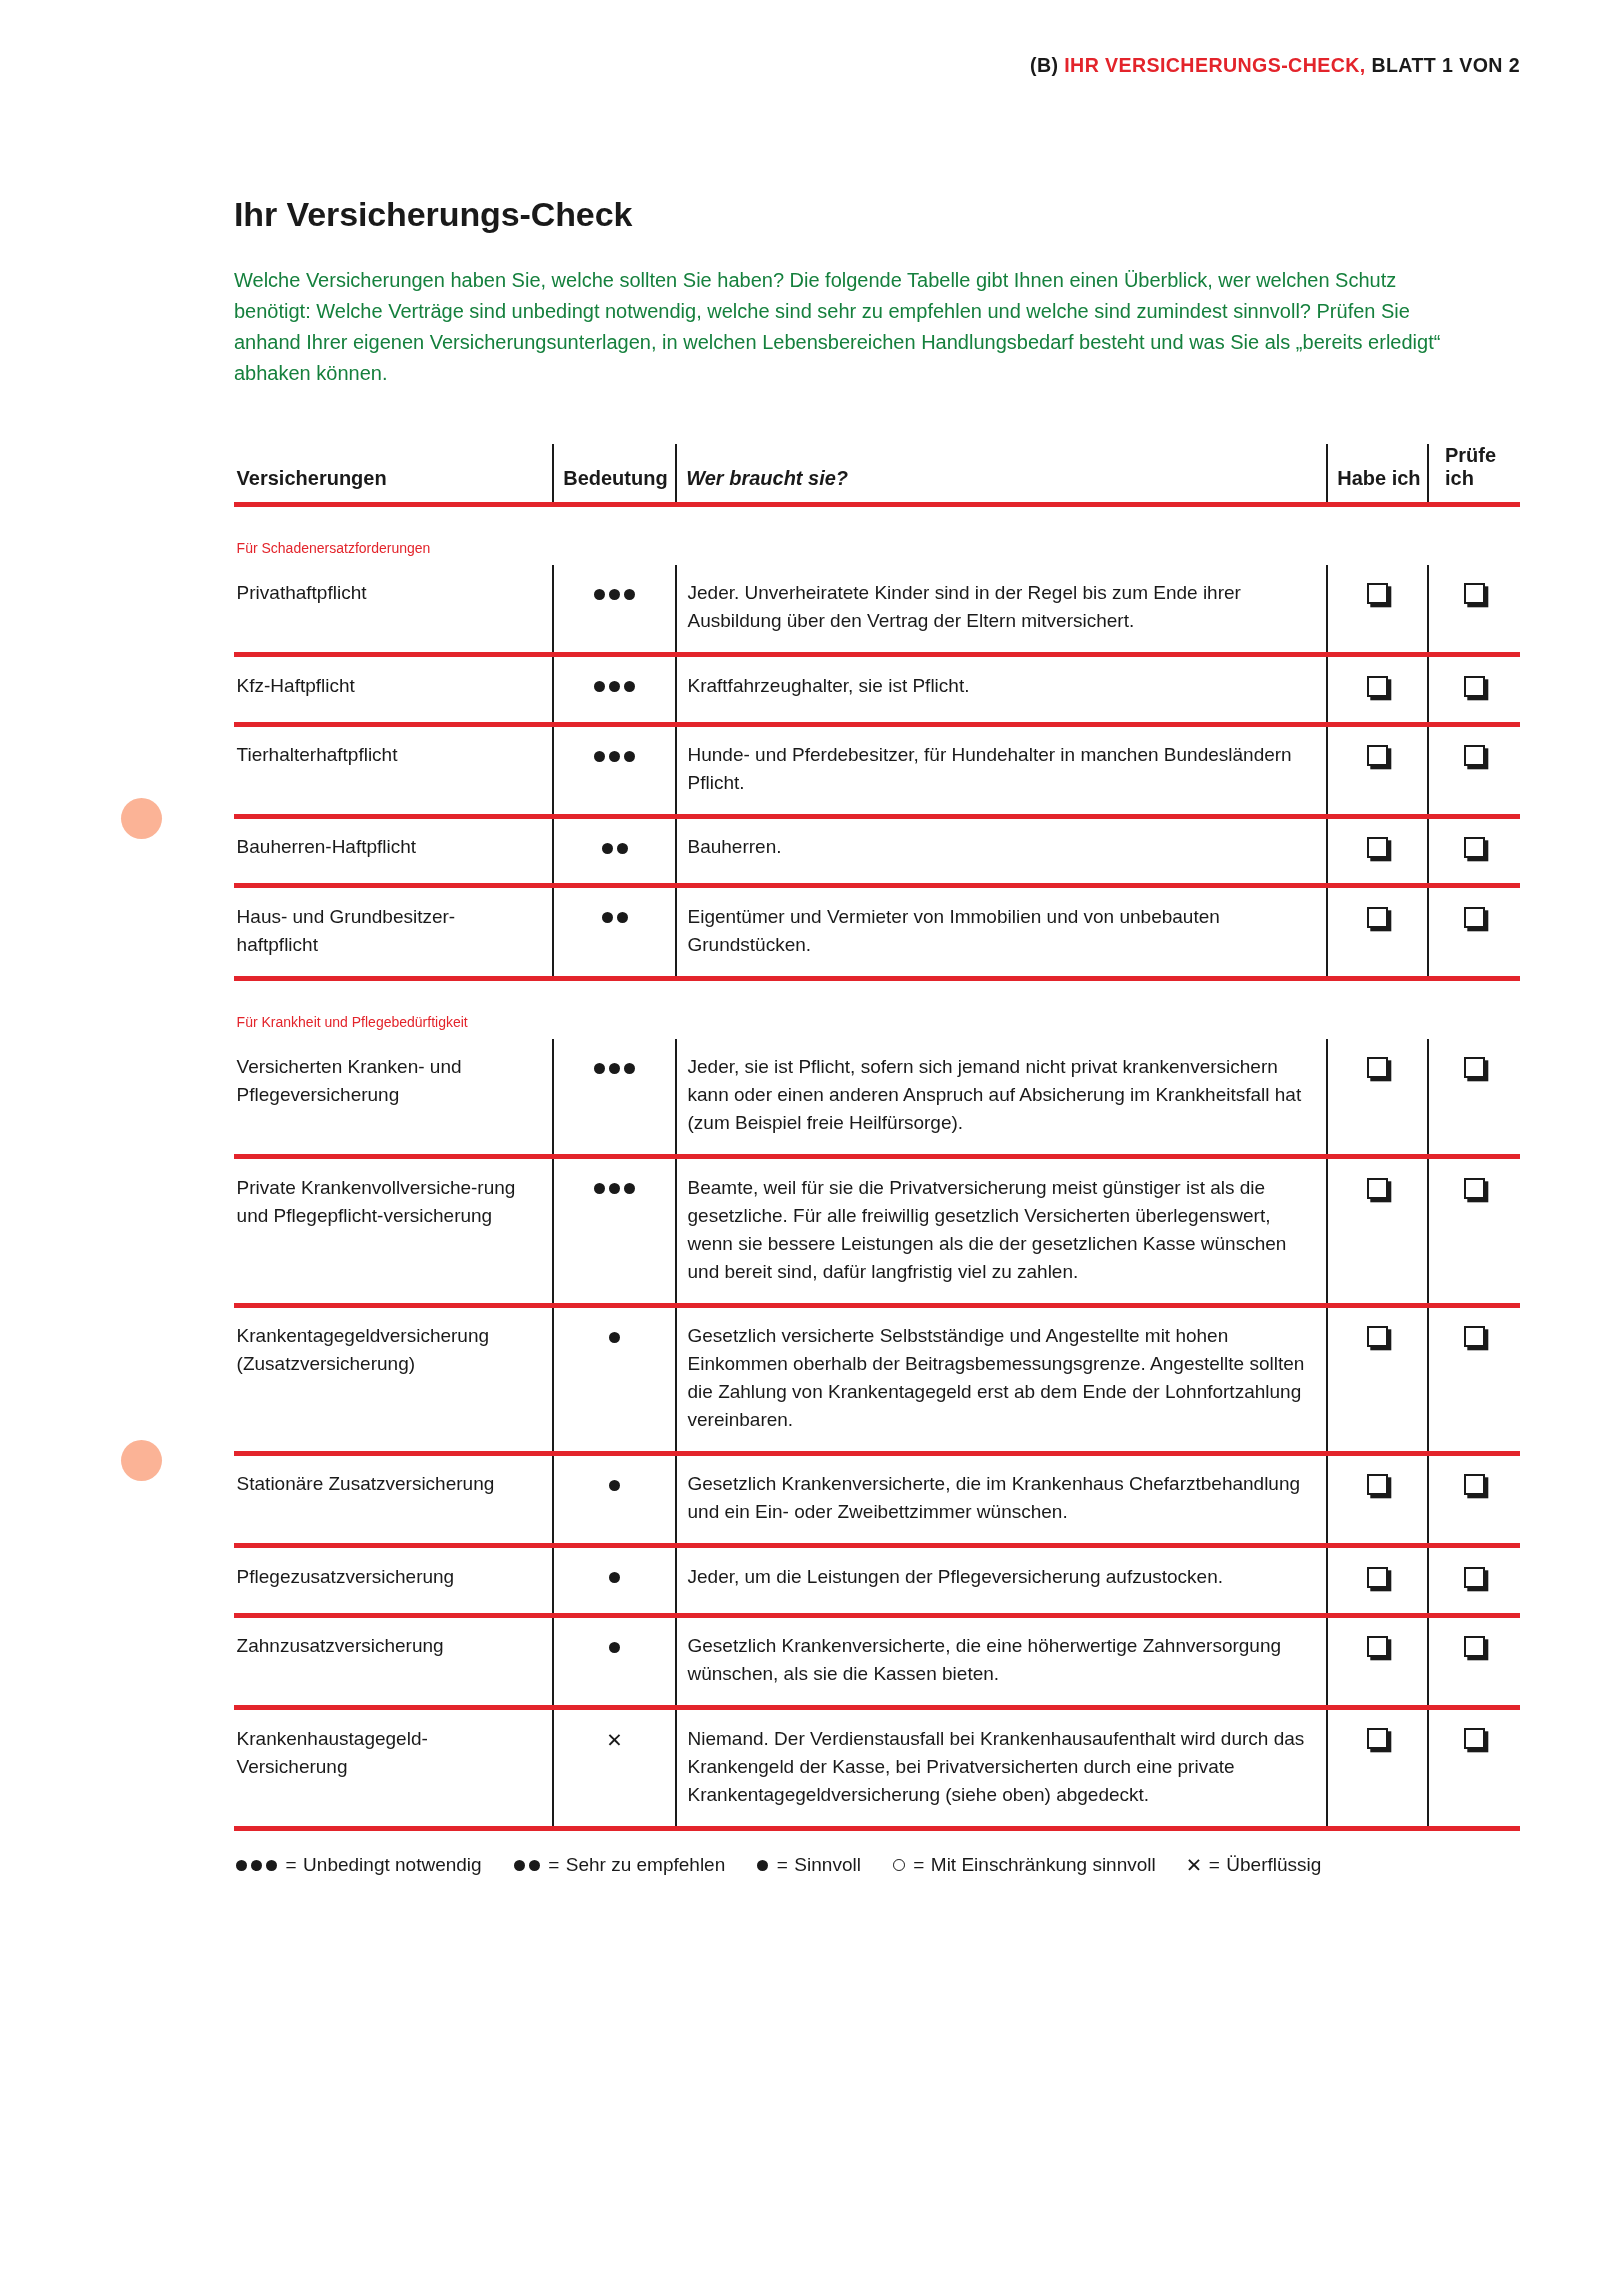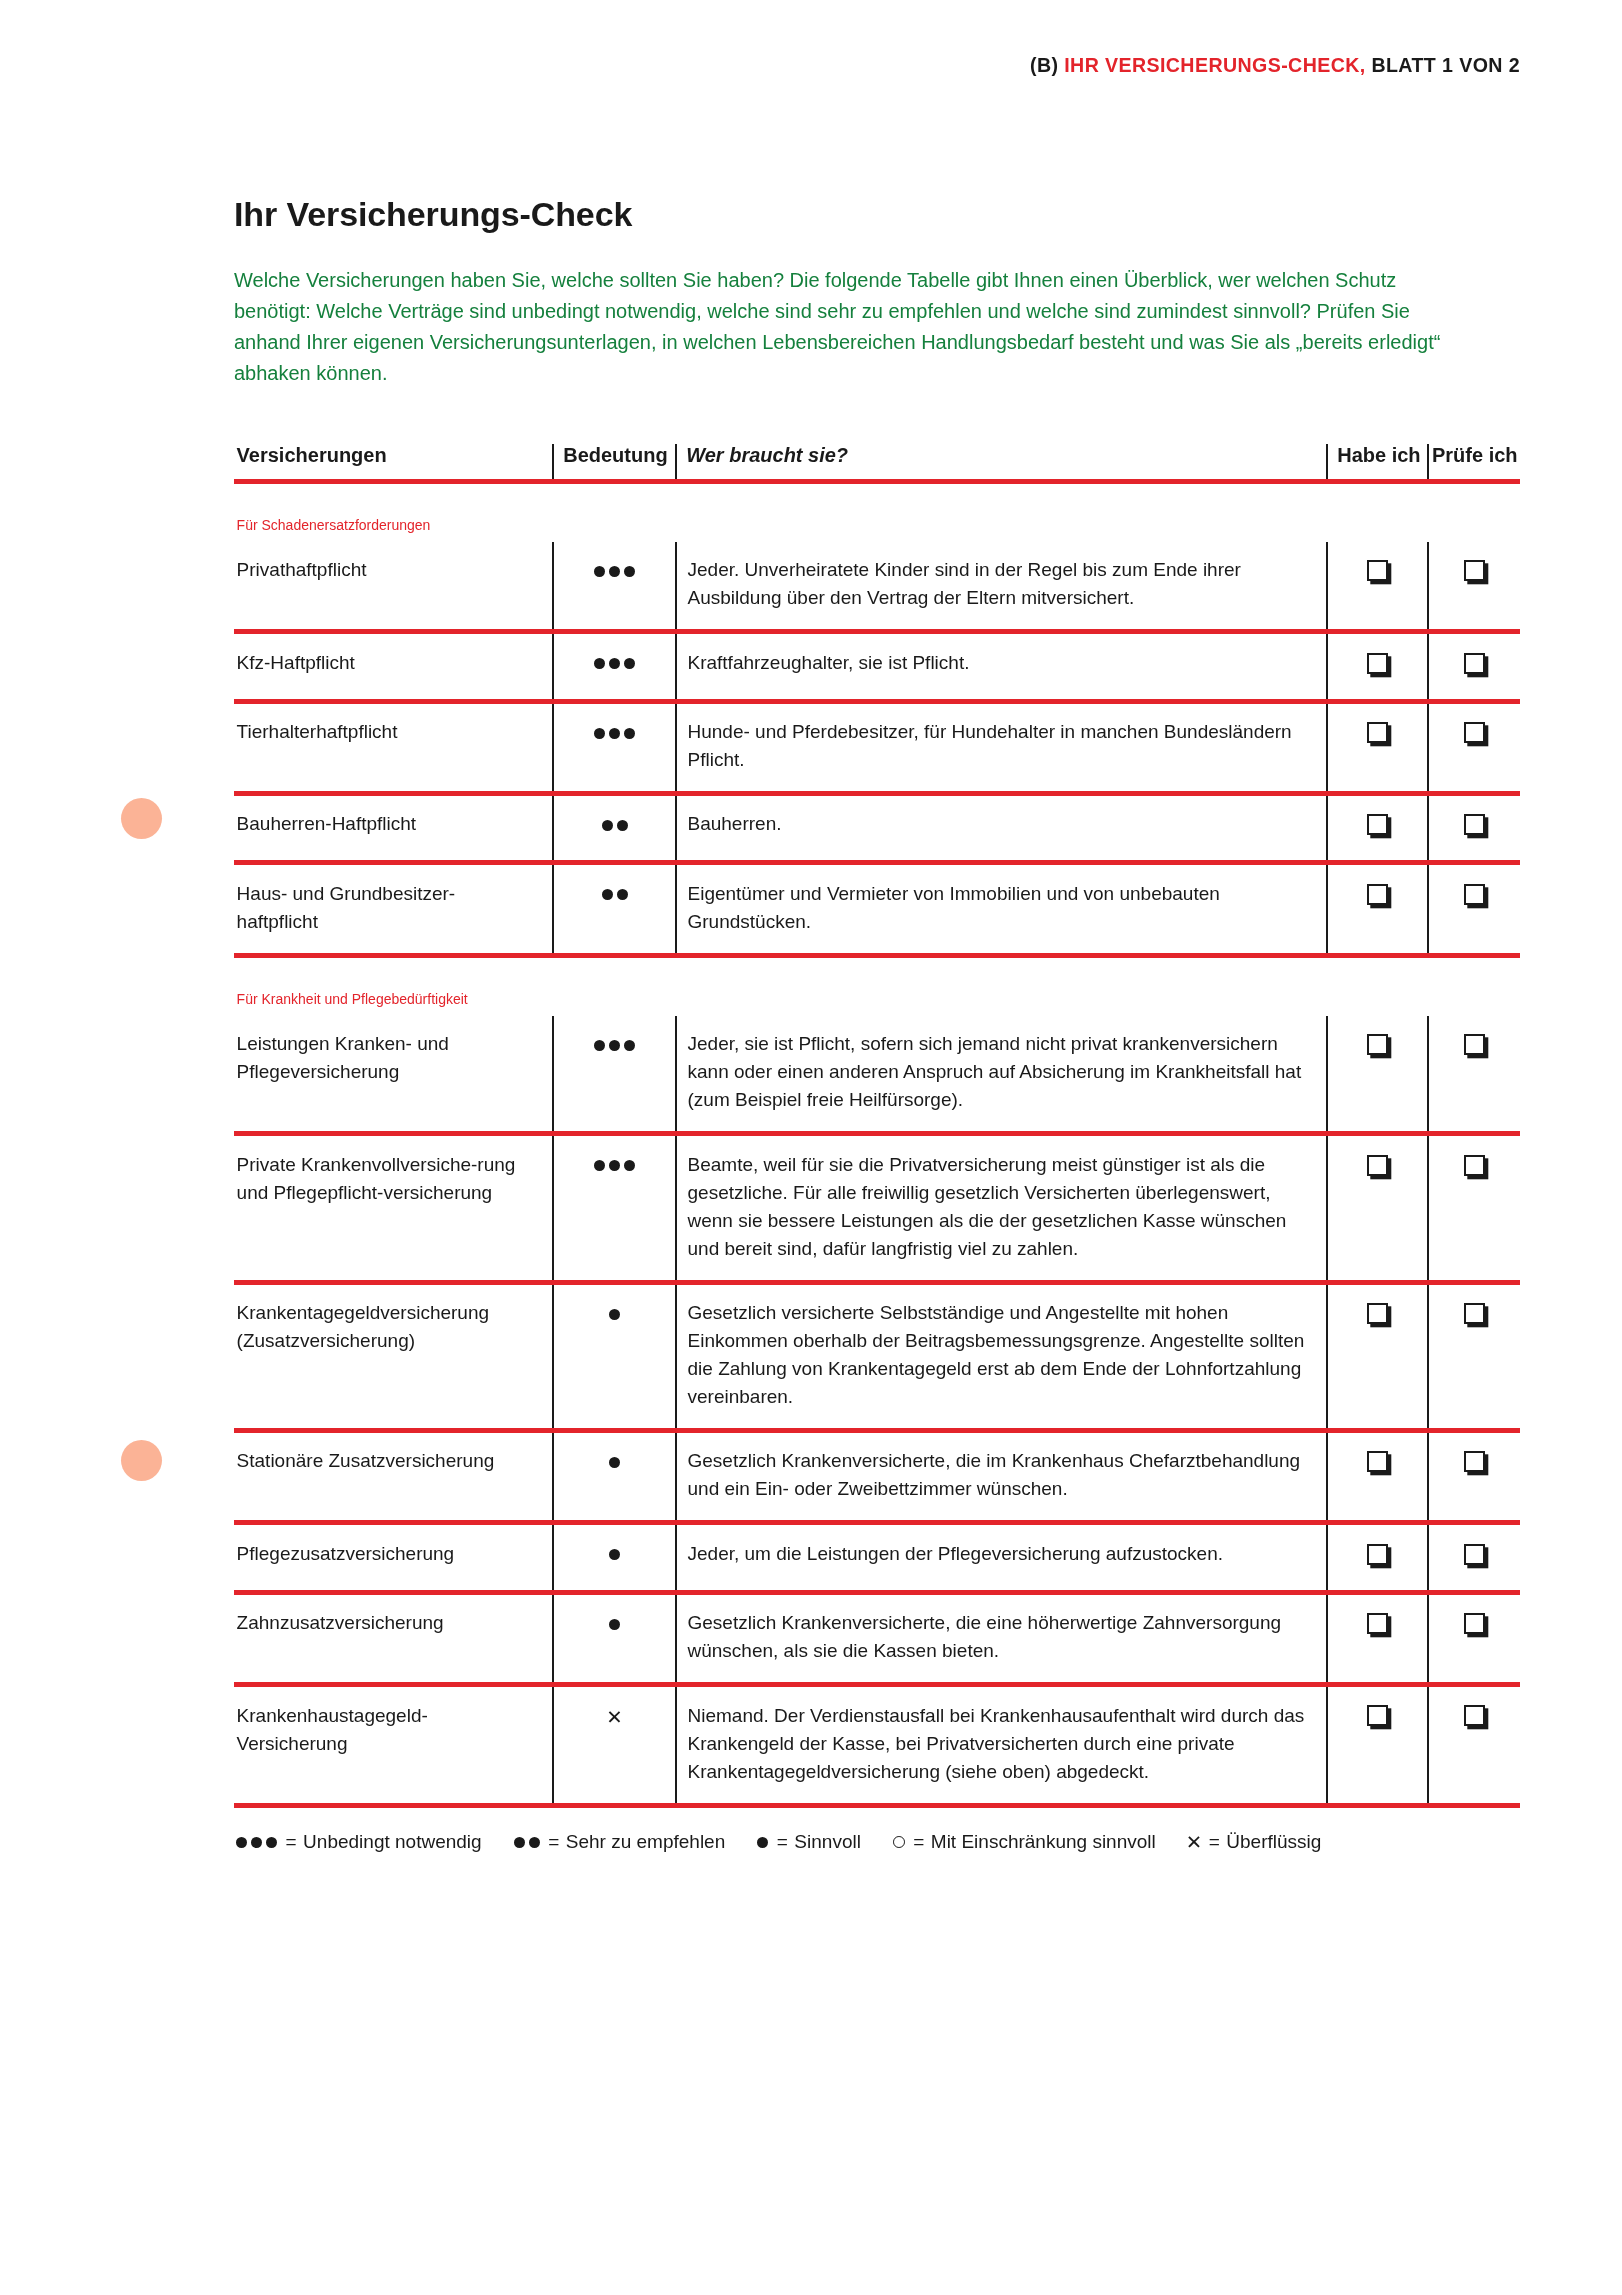--- a/index.html
+++ b/index.html
@@ -84,21 +84,21 @@
     font-size: 20px;
     font-weight: bold;
     text-align: left;
     color: #1a1a1a;
     border-bottom: 5.9px solid #E3242B;
   }
   tr.thead-row > th.th-name  { padding-left: 2.6px; }
   tr.thead-row > th.th-bed   { padding-left: 9.2px; border-left: 2px solid #1a1a1a; }
   tr.thead-row > th.th-who   { padding-left: 9.2px; border-left: 2px solid #1a1a1a; font-style: italic; }
   tr.thead-row > th.th-have  { padding-left: 9.2px; border-left: 2px solid #1a1a1a; }
-  tr.thead-row > th.th-check { padding-left: 3px; border-left: 2px solid #1a1a1a; }
+  tr.thead-row > th.th-check { padding-left: 16px; border-left: 2px solid #1a1a1a; }
 
   
   tr.section-row > td {
     padding: 33px 0 9.2px 2.6px;
     font-size: 14px;
     font-weight: normal;
     color: #E3242B;
     border: none;
   }
 
@@ -251,21 +251,21 @@
           <td class="td-name">Haus- und Grundbesitzer-haftpflicht</td>
           <td class="td-bed"><span class="rating"><span class="dot"></span><span class="dot"></span></span></td>
           <td class="td-who">Eigentümer und Vermieter von Immobilien und von unbebauten Grundstücken.</td>
           <td class="td-have"><span class="checkbox"></span></td>
           <td class="td-check"><span class="checkbox"></span></td>
         </tr>
         <tr class="section-row">
           <td colspan="5">Für Krankheit und Pflegebedürftigkeit</td>
         </tr>
         <tr class="data-row">
-          <td class="td-name">Leistungen Kranken- und Pflegeversicherung</td>
+          <td class="td-name">Versicherten Kranken- und Pflegeversicherung</td>
           <td class="td-bed"><span class="rating"><span class="dot"></span><span class="dot"></span><span class="dot"></span></span></td>
           <td class="td-who">Jeder, sie ist Pflicht, sofern sich jemand nicht privat krankenversichern kann oder einen anderen Anspruch auf Absicherung im Krankheitsfall hat (zum Beispiel freie Heilfürsorge).</td>
           <td class="td-have"><span class="checkbox"></span></td>
           <td class="td-check"><span class="checkbox"></span></td>
         </tr>
         <tr class="data-row">
           <td class="td-name">Private Krankenvollversiche-rung und Pflegepflicht-versicherung</td>
           <td class="td-bed"><span class="rating"><span class="dot"></span><span class="dot"></span><span class="dot"></span></span></td>
           <td class="td-who">Beamte, weil für sie die Privatversicherung meist günstiger ist als die gesetzliche. Für alle freiwillig gesetzlich Versicherten überlegenswert, wenn sie bessere Leistungen als die der gesetzlichen Kasse wünschen und bereit sind, dafür langfristig viel zu zahlen.</td>
           <td class="td-have"><span class="checkbox"></span></td>

